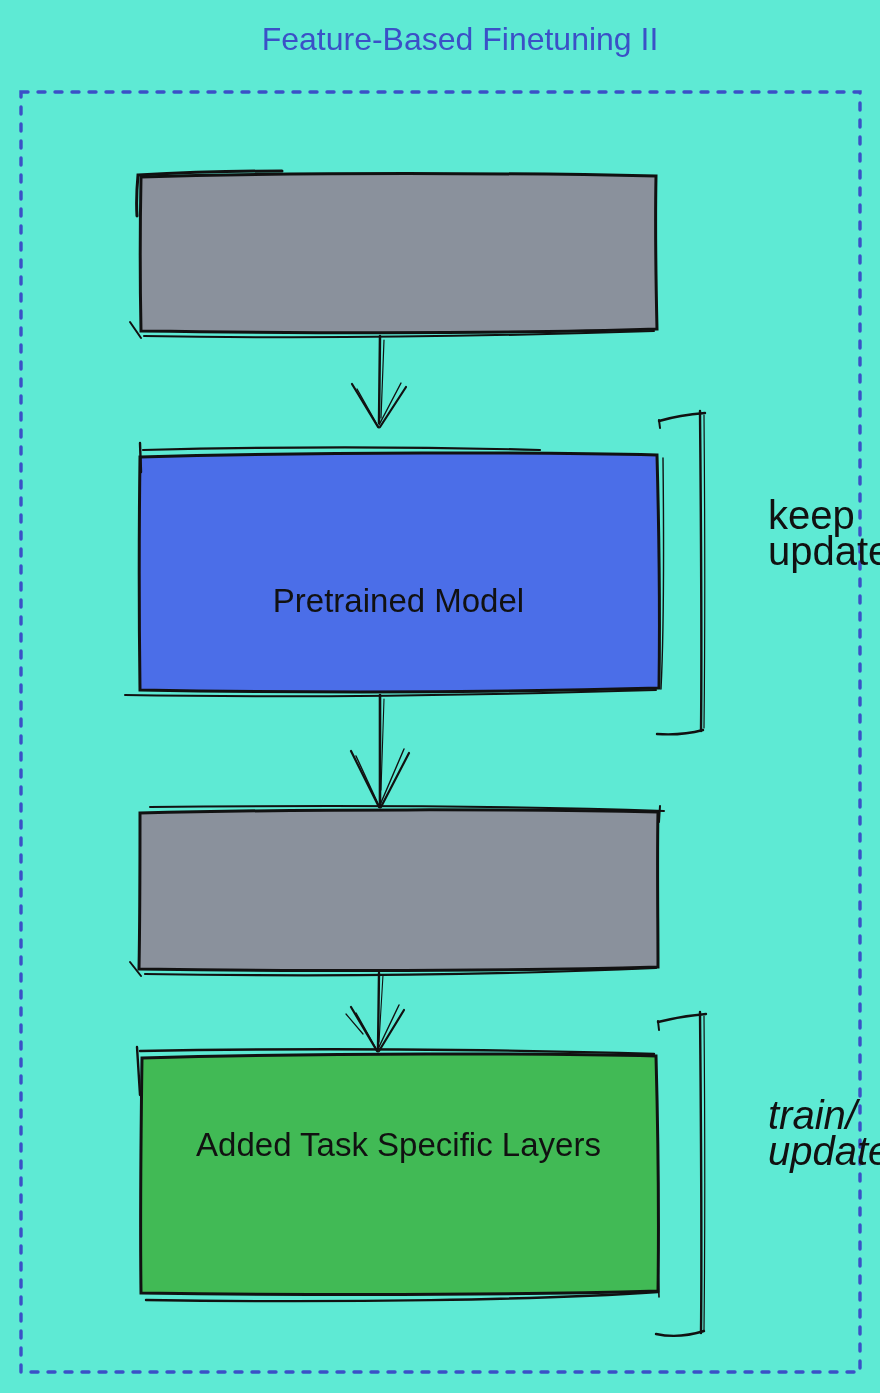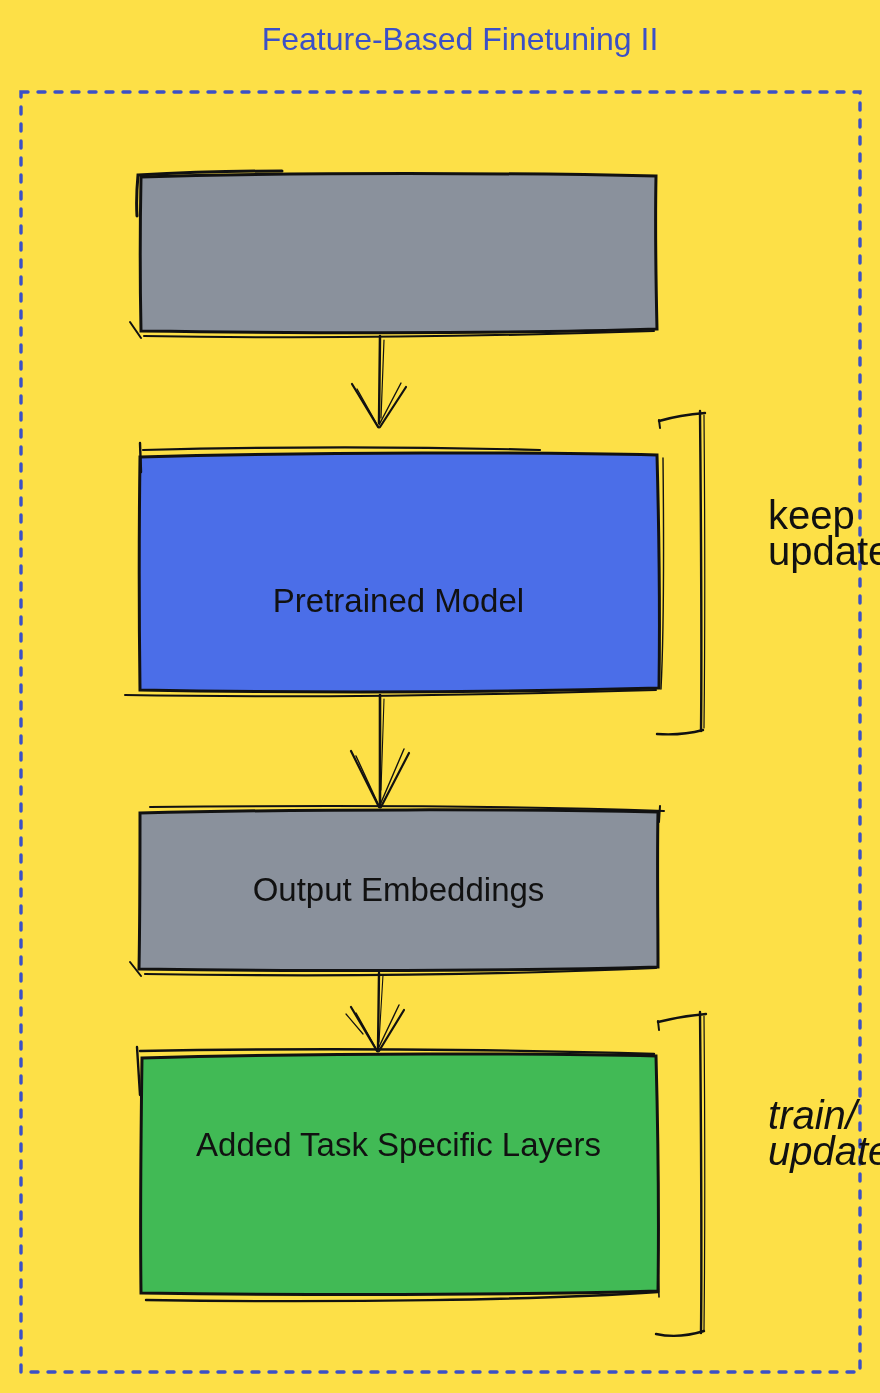--- a/index.html
+++ b/index.html
@@ -1,19 +1,19 @@
 <!DOCTYPE html>
 <html><head>
 <meta charset="utf-8">
 <style>
   html,body{margin:0;padding:0;background:#ffffff;}
   .page{
     position:relative;
     width:880px;height:1393px;
-    background:#fde047;
+    background:#5eead4;
     font-family:"Liberation Sans", sans-serif;
     overflow:hidden;
   }
   .title{
     position:absolute;
     left:460px;top:20px;
     transform:translateX(-50%);
     white-space:nowrap;
     font-size:32px;line-height:38px;
     color:#3B50C7;
@@ -119,21 +119,20 @@
       <path stroke-width="2" d="M658 1021 L 659 1030"></path>
       <path stroke-width="2.4" d="M700 1012 C 701 1120 702 1240 701 1333"></path>
       <path stroke-width="1.2" d="M704 1016 C 705 1130 705 1240 704 1330"></path>
       <path stroke-width="2.4" d="M704 1331 C 688 1336 670 1337 656 1334"></path>
     </g>
   </svg>
 
 
   <div class="node-label label-pretrained">Pretrained Model</div>
 
-  <div class="node-label label-embeddings">Output Embeddings</div>
 
   <div class="node-label label-layers">Added Task Specific Layers</div>
 
   <div class="annotation ann-keep-frozen">
     <div>keep</div>
     <div>update</div>
   </div>
 
   <div class="annotation ann-train-update">
     <div>train/</div>

